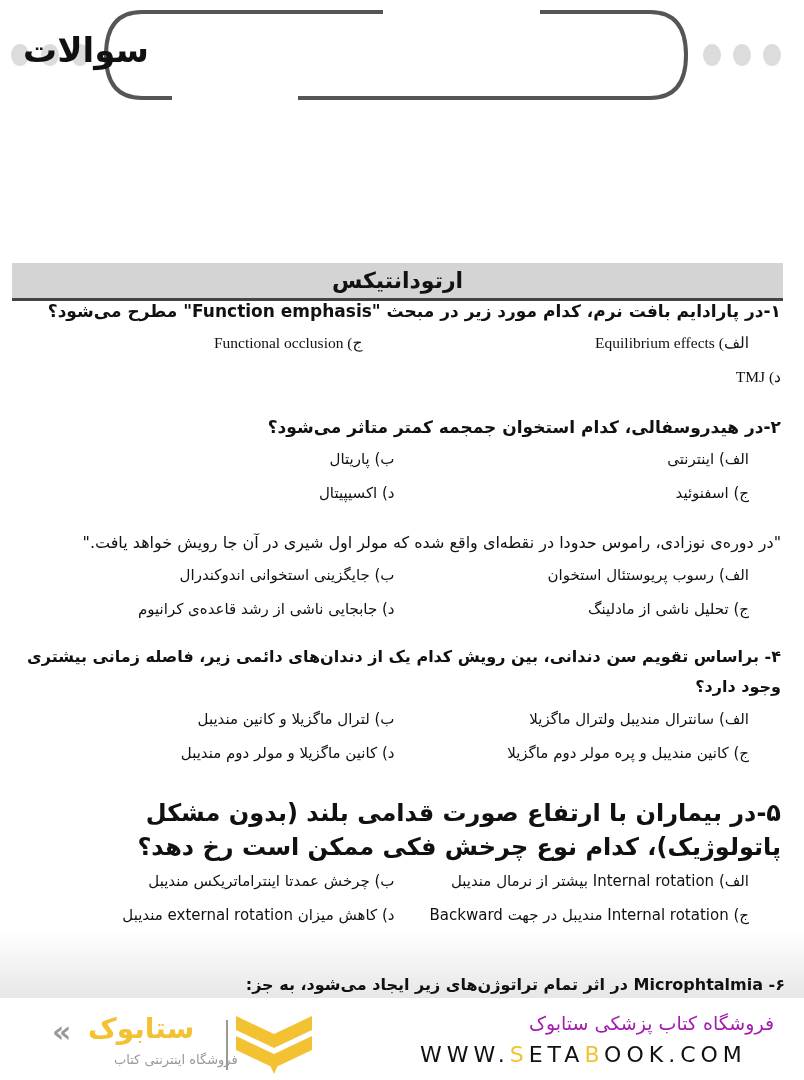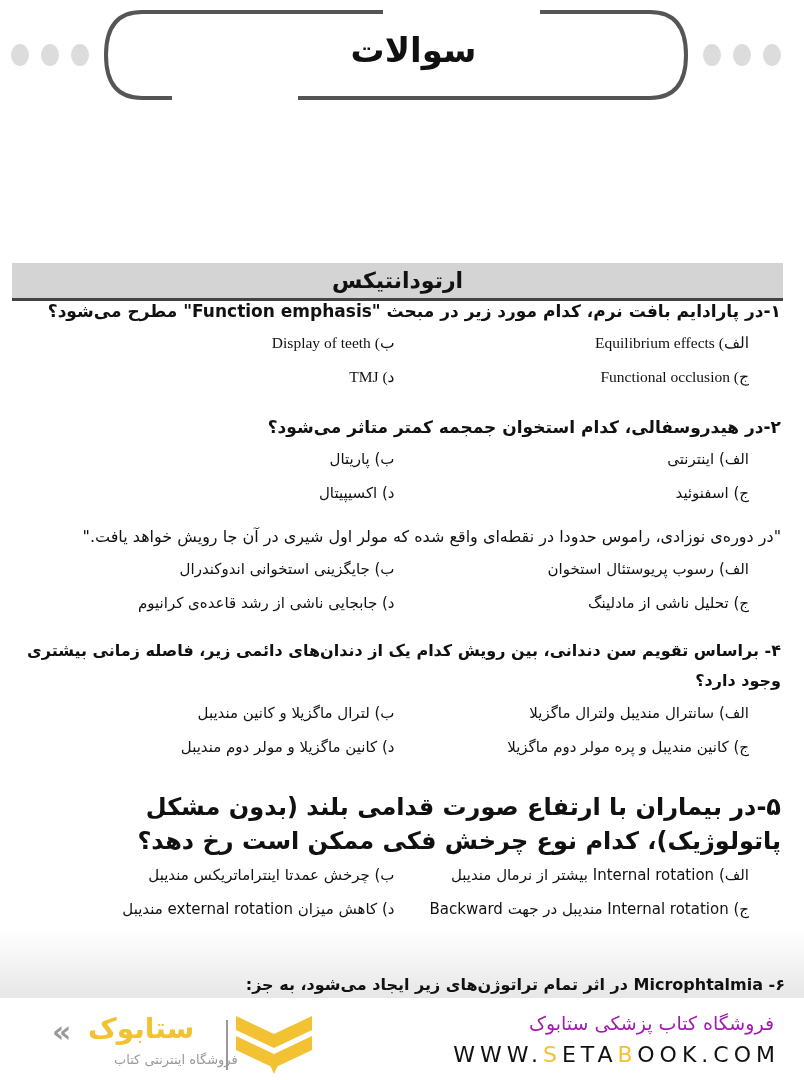--- a/index.html
+++ b/index.html
@@ -5,21 +5,21 @@
     * { box-sizing: border-box; margin: 0; padding: 0; }
     html, body { width: 804px; height: 1080px; background: #ffffff; overflow: hidden; }
     body { position: relative; font-family: "DejaVu Sans", sans-serif; color: #111; }
 
     
     .header { position: absolute; left: 0; top: 0; width: 804px; height: 110px; }
     .dots { position: absolute; top: 44px; display: flex; gap: 12px; }
     .dots.left { left: 11px; }
     .dots.right { left: 703px; }
     .dot { width: 18px; height: 22px; border-radius: 50%; background: #dcdcdc; }
-    .title { position: absolute; left: 0; width: 804px; top: 30px; text-align: center;
+    .title { position: absolute; left: 0; width: 804px; top: 30px; text-align: left;
       font-size: 34px; font-weight: bold; direction: rtl; font-family: "DejaVu Sans", sans-serif; padding-left: 23px; }
 
     
     .section { position: absolute; left: 12px; top: 231px; width: 771px; height: 38px; background: #d4d4d4;
       border-bottom: 3px solid #444; margin-top: 32px; }
     .section-title { text-align: center; font-size: 22px; font-weight: bold; line-height: 36px; direction: rtl; }
 
     
     .content { position: absolute; left: 8px; top: 296px; width: 773px; direction: rtl; }
     .q { margin-bottom: 14px; }
@@ -41,21 +41,21 @@
     .footer { position: absolute; left: 0; top: 998px; width: 804px; height: 82px; background: #fff; }
     .logo { position: absolute; left: 48px; top: 14px; width: 270px; height: 60px; }
     .logo-mark { position: absolute; left: 188px; top: 4px; }
     .logo-sep { position: absolute; left: 178px; top: 8px; width: 2px; height: 50px; background: #999; }
     .logo-word { position: absolute; left: 10px; top: 0; font-size: 28px; font-weight: bold; color: #f3c232;
       letter-spacing: -1px; font-family: "DejaVu Sans", sans-serif; }
     .logo-chev { position: absolute; left: 4px; top: 2px; font-size: 30px; color: #999; font-weight: bold; }
     .logo-sub { position: absolute; left: 18px; top: 40px; font-size: 13px; color: #999; direction: rtl; margin-left: 48px; }
     .shop-name { position: absolute; left: 420px; top: 14px; width: 354px; text-align: right;
       font-size: 19px; direction: rtl; color: #a21caf; }
-    .url { position: absolute; left: 420px; top: 44px; width: 360px; text-align: right;
+    .url { position: absolute; left: 420px; top: 44px; width: 360px; 
       font-size: 22px; letter-spacing: 5px; color: #111; font-family: "DejaVu Sans", sans-serif; }
     .url .hl { color: #f3c232; }
   </style>
 </head>
 <body>
 
 <div class="header">
   <div class="dots left">
     <div class="dot"></div>
     <div class="dot"></div>
@@ -78,27 +78,26 @@
 <div class="section">
   <div class="section-title">ارتودانتیکس</div>
 </div>
 
 <div class="content">
 
   <div class="q" style="margin-bottom:18px">
     <div class="q-text">۱-در پارادایم بافت نرم، کدام مورد زیر در مبحث "Function emphasis" مطرح می‌شود؟</div>
     <div class="opts">
       <div class="opt">الف) Equilibrium effects</div>
-      <div class="opt col2">ب) Display of teeth</div>
       <div class="opt">ج) Functional occlusion</div>
       <div class="opt col2">د) TMJ</div>
     </div>
   </div>
 
-  <div class="q" style="margin-bottom:12px">
+  <div class="q" style="margin-bottom:18px">
     <div class="q-text">۲-در هیدروسفالی، کدام استخوان جمجمه کمتر متاثر می‌شود؟</div>
     <div class="opts">
       <div class="opt sans">الف) اینترنتی</div>
       <div class="opt sans col2">ب) پاریتال</div>
       <div class="opt sans">ج) اسفنوئید</div>
       <div class="opt sans col2">د) اکسیپیتال</div>
     </div>
   </div>
 
   <div class="q" style="margin-bottom:16px">

